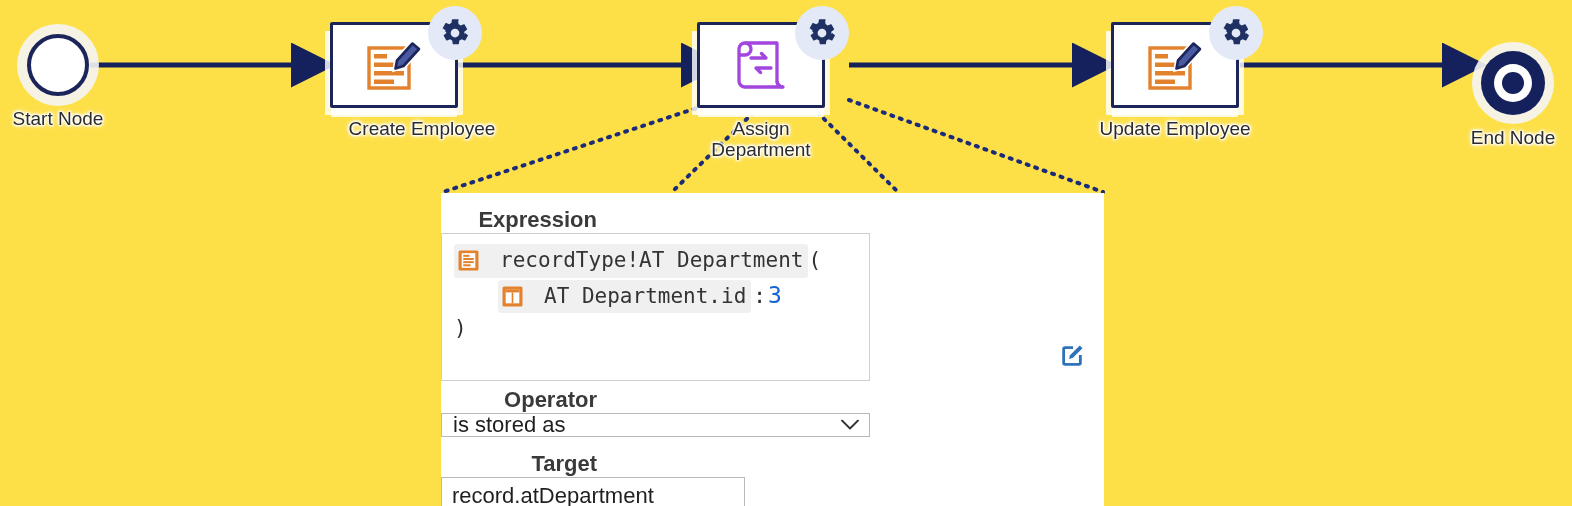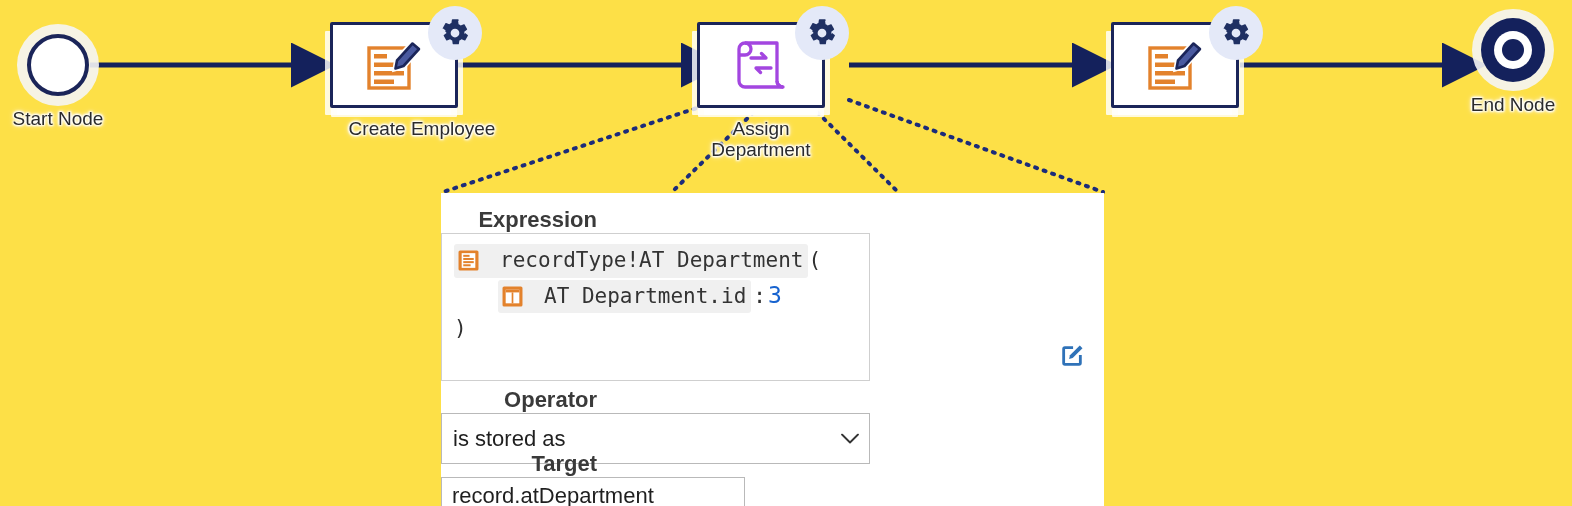--- a/index.html
+++ b/index.html
@@ -196,21 +196,21 @@
     width: 26px;
     height: 26px;
     cursor: pointer;
   }
 
   
   #operator-row { left: 0px; top: 194px; }
   .select-box {
     position: relative;
     width: 429px;
-    height: 51px;
+    height: 24px;
     border: 1px solid #b9b9b9;
     background: #ffffff;
     box-sizing: border-box;
     display: flex;
     align-items: center;
     padding: 0 34px 0 11px;
     font-family: "Liberation Sans", sans-serif;
     font-size: 22px;
     color: #1f1f1f;
     cursor: pointer;
@@ -337,23 +337,24 @@
         <rect x="11" y="43.5" width="20" height="4.5" fill="#e3822c"></rect>
         <path d="M33 24 L49 6 L57 13 L41 31 L31.5 33.5 Z" fill="#ffffff" stroke="#ffffff" stroke-width="4"></path>
         <path d="M34 24.5 L49.5 7.5 L56 13 L40.5 30 L32.5 32.5 Z" fill="#4a5aa0" stroke="#1b2559" stroke-width="2.6" stroke-linejoin="round"></path>
       </svg>
     </div>
     <div class="gear-badge" style="left:98px; top:-16px;">
       <svg width="30" height="30" viewBox="0 0 24 24">
         <path fill="#1f3063" d="M19.43 12.98c.04-.32.07-.64.07-.98s-.03-.66-.07-.98l2.11-1.65c.19-.15.24-.42.12-.64l-2-3.46c-.12-.22-.39-.3-.61-.22l-2.49 1c-.52-.4-1.08-.73-1.69-.98l-.38-2.65A.488.488 0 0 0 14 1h-4c-.25 0-.46.18-.49.42l-.38 2.65c-.61.25-1.17.59-1.69.98l-2.49-1c-.23-.09-.49 0-.61.22l-2 3.46c-.13.22-.7.49.12.64l2.11 1.65c-.4.32-.7.65-.07.98s.3.66.7.98l-2.11 1.65c-.19.15-.24.42-.12.64l2 3.46c.12.22.39.3.61.22l2.49-1c.52.4 1.08.73 1.69.98l.38 2.65c.3.24.24.42.49.42h4c.25 0 .46-.18.49-.42l.38-2.65c.61-.25 1.17-.59 1.69-.98l2.49 1c.23.09.49 0 .61-.22l2-3.46c.12-.22.07-.49-.12-.64l-2.11-1.65zM12 15.5A3.5 3.5 0 0 1 8.5 12 3.5 3.5 0 0 1 12 8.5a3.5 3.5 0 0 1 3.5 3.5 3.5 3.5 0 0 1-3.5 3.5z"></path>
       </svg>
     </div>
-  </div>
-
-  <div class="node" style="left:1481px; top:18px; width:64px; height:64px;">
+    <div class="node-label" style="top:96px;">Update Employee</div>
+  </div>
+
+  <div class="node" style="left:1481px; top:51px; width:64px; height:64px;">
     <div class="end-circle">
       <div class="ring-white">
         <div class="ring-core"></div>
       </div>
     </div>
     <div class="node-label" style="top:76px;">End Node</div>
   </div>
 
   <div id="panel">
 

